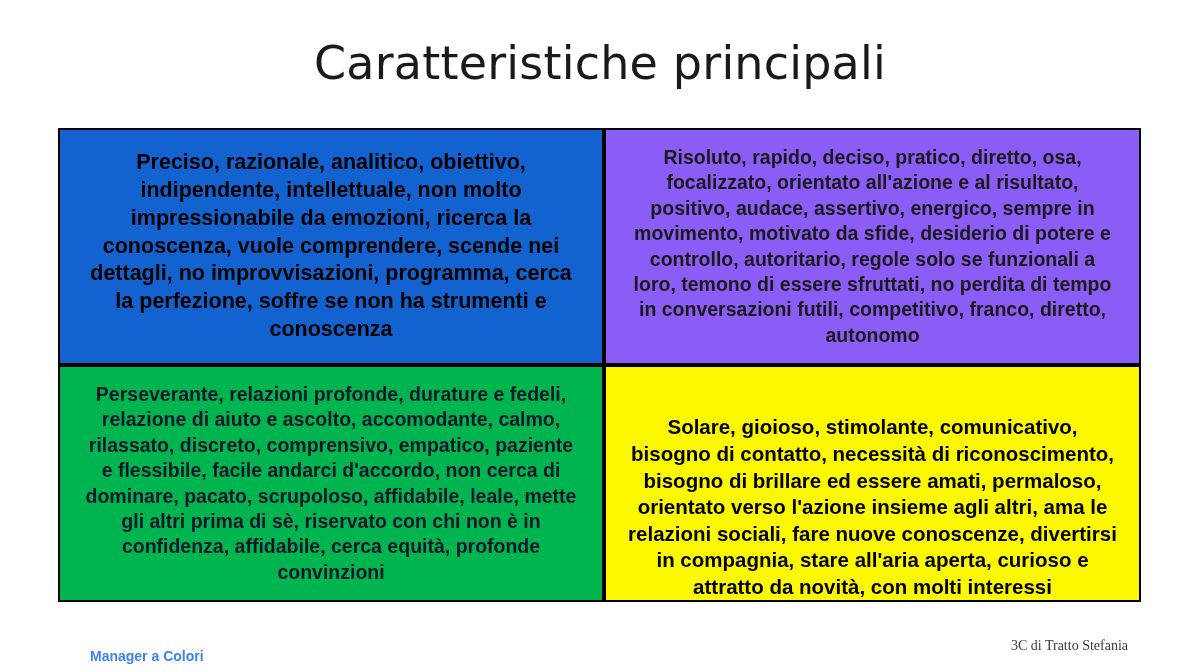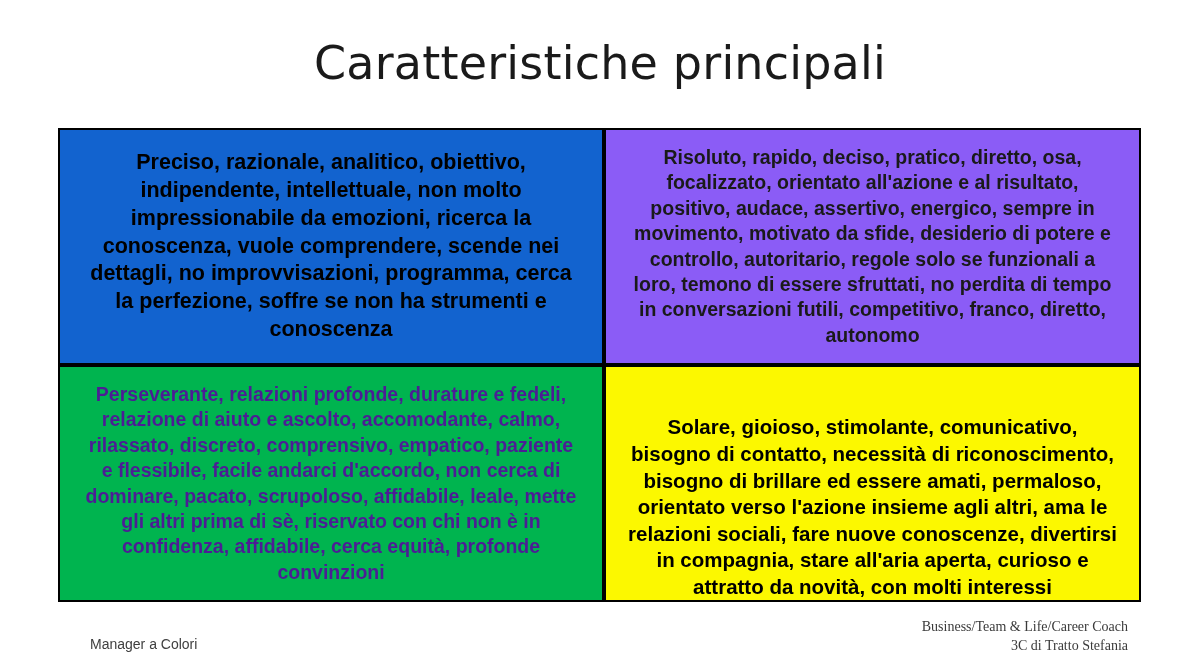--- a/index.html
+++ b/index.html
@@ -68,38 +68,39 @@
     background: #8b5cf6;
   }
   .q-red p {
     color: #1a1a1a;
     font-size: 19.5px;
   }
   .q-green {
     background: #00b44f;
   }
   .q-green p {
-    color: #4c1d95;
+    color: #0f172a;
     font-size: 19.5px;
   }
   .q-yellow {
     background: #fcf800;
   }
   .q-yellow p {
     color: #000000;
     font-size: 20.5px;
     margin-top: 48px;
   }
   .footer-left {
     position: absolute;
     left: 90px;
-    bottom: 20px;
+    bottom: 8px;
     font-size: 14px;
-    color: #404040;
+    color: #3b82f6;
     font-family: "Liberation Sans", sans-serif;
+    font-weight: bold;
   }
   .footer-right {
     position: absolute;
     right: 72px;
     bottom: 16px;
     text-align: right;
     font-size: 14px;
     color: #3a3a3a;
     line-height: 1.35;
     font-family: "Liberation Serif", serif;
@@ -128,17 +129,16 @@
 
     <div class="quad q-yellow">
       <p>Solare, gioioso, stimolante, comunicativo, bisogno di contatto, necessità di riconoscimento, bisogno di brillare ed essere amati, permaloso, orientato verso l'azione insieme agli altri, ama le relazioni sociali, fare nuove conoscenze, divertirsi in compagnia, stare all'aria aperta, curioso e attratto da novità, con molti interessi</p>
     </div>
 
   </div>
 
   <div class="footer-left">Manager a Colori</div>
 
   <div class="footer-right">
-    <div>Business/Team &amp; Life/Career Coach</div>
     <div>3C di Tratto Stefania</div>
   </div>
 
 </div>
 
 </body></html>

